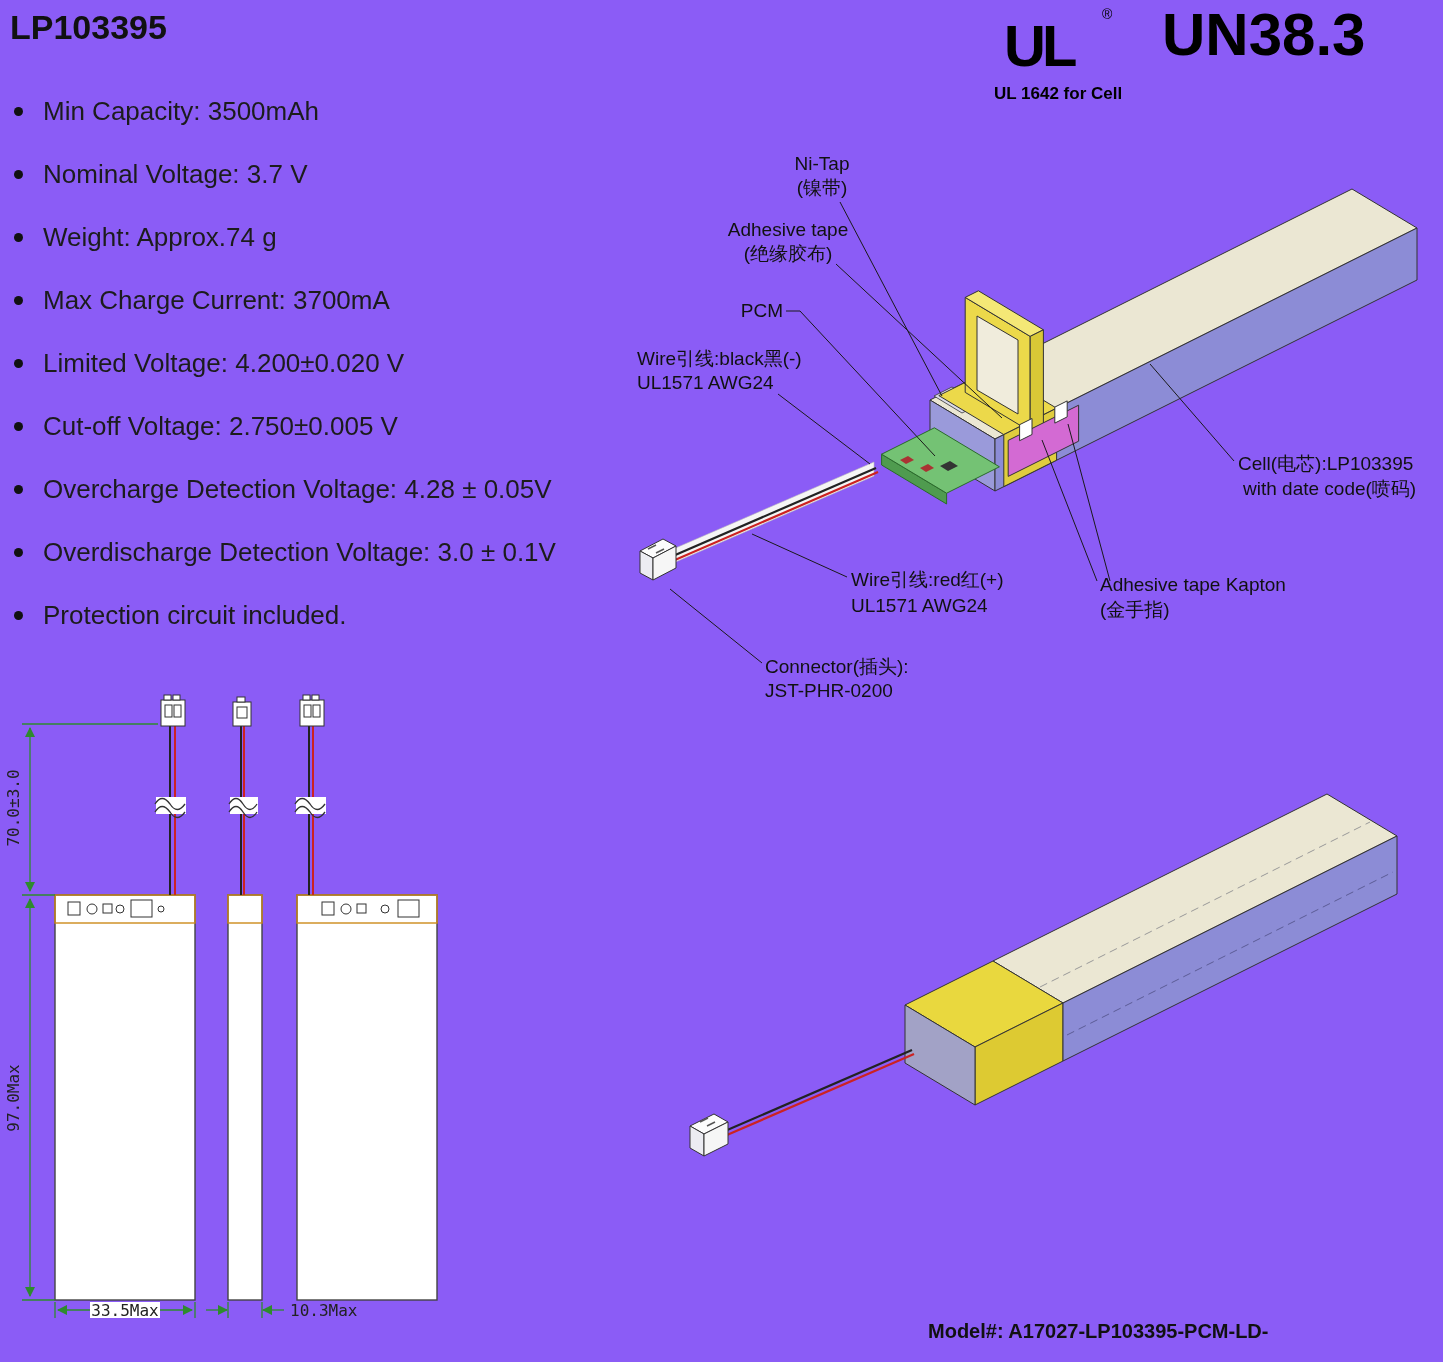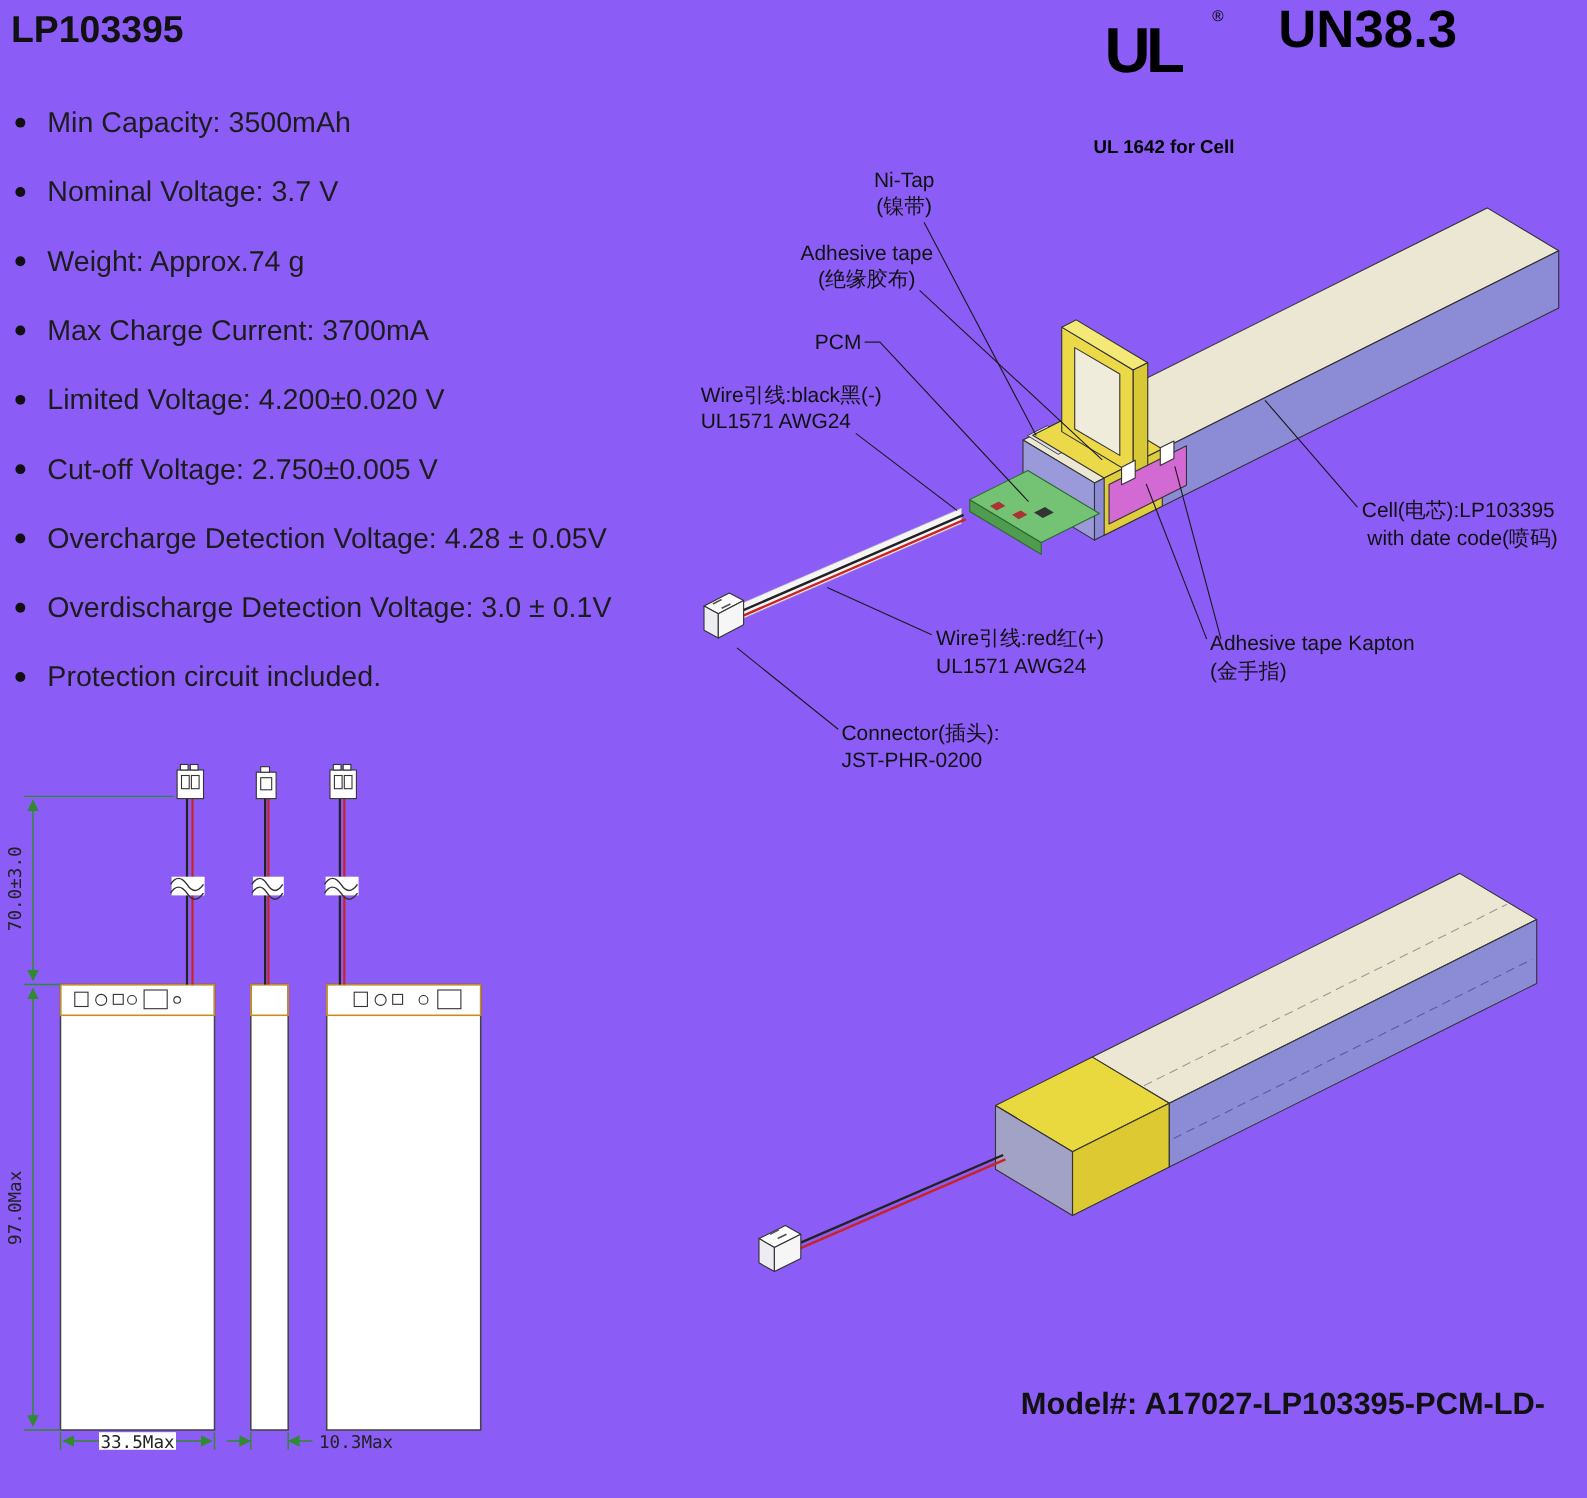--- a/index.html
+++ b/index.html
@@ -5,23 +5,23 @@
   html,body{margin:0;padding:0;background:#fff;}
   .page{position:relative;width:1443px;height:1362px;background:#8b5cf6;overflow:hidden;
         font-family:"Liberation Sans",sans-serif;color:#1a1a1a;padding-left:41px;}
   .title{position:absolute;left:10px;top:8px;font-size:34px;font-weight:800;color:#111;margin:0;}
   .specs{position:absolute;left:10px;top:80px;margin:0;padding:0;list-style:none;width:660px;}
   .specs li{display:flex;align-items:center;height:63px;font-size:26px;color:#1c1c1c;}
   .specs .dot{width:9px;height:9px;border-radius:50%;background:#111;margin:0 20px 0 4px;flex:0 0 auto;}
   .cert{position:absolute;left:990px;top:0;width:453px;height:120px;}
   .ul-letters{position:absolute;left:14px;top:2px;font-size:58px;font-weight:800;letter-spacing:-4px;color:#000;margin-top:10px;}
   .ul-reg{position:absolute;left:112px;top:6px;font-size:14px;color:#000;}
-  .un-name{position:absolute;left:172px;top:0px;font-size:48px;font-weight:800;color:#000;}
-  .ul-sub{position:absolute;left:4px;top:84px;font-size:17px;font-weight:700;color:#000;margin-top:40px;}
-  .model{position:absolute;left:928px;top:1260px;font-size:28px;font-weight:600;color:#111;white-space:nowrap;}
+  .un-name{position:absolute;left:172px;top:0px;font-size:60px;font-weight:800;color:#000;}
+  .ul-sub{position:absolute;left:4px;top:84px;font-size:17px;font-weight:700;color:#000;}
+  .model{position:absolute;left:928px;top:1320px;font-size:20px;font-weight:600;color:#111;white-space:nowrap;}
   svg.draw{position:absolute;left:0;top:0;}
   svg text{font-family:"Liberation Sans",sans-serif;font-size:19px;fill:#111;}
   svg text.dim{font-family:"DejaVu Sans Mono",monospace;font-size:16px;fill:#222;}
 </style>
 </head>
 <body>
 
 <div class="page">
 
   <h1 class="title">LP103395</h1>

